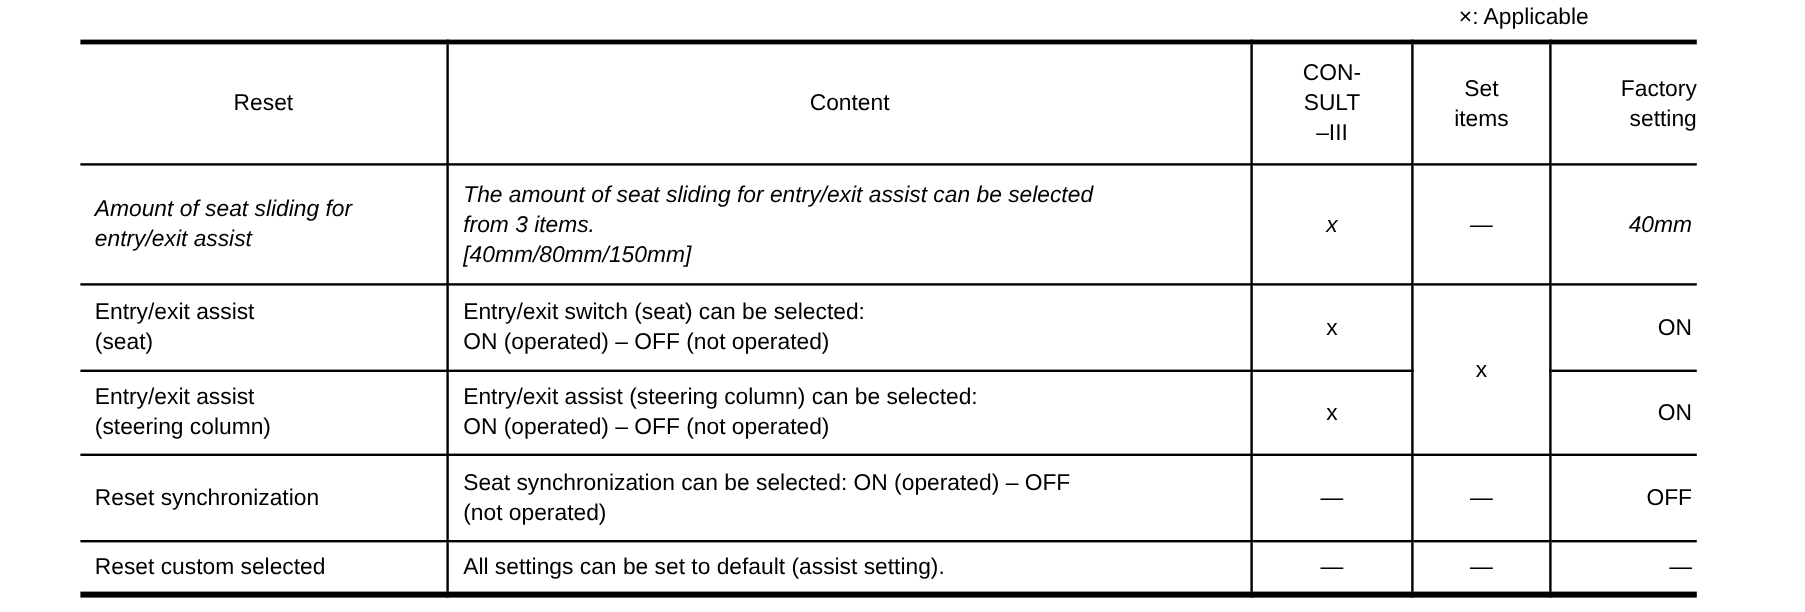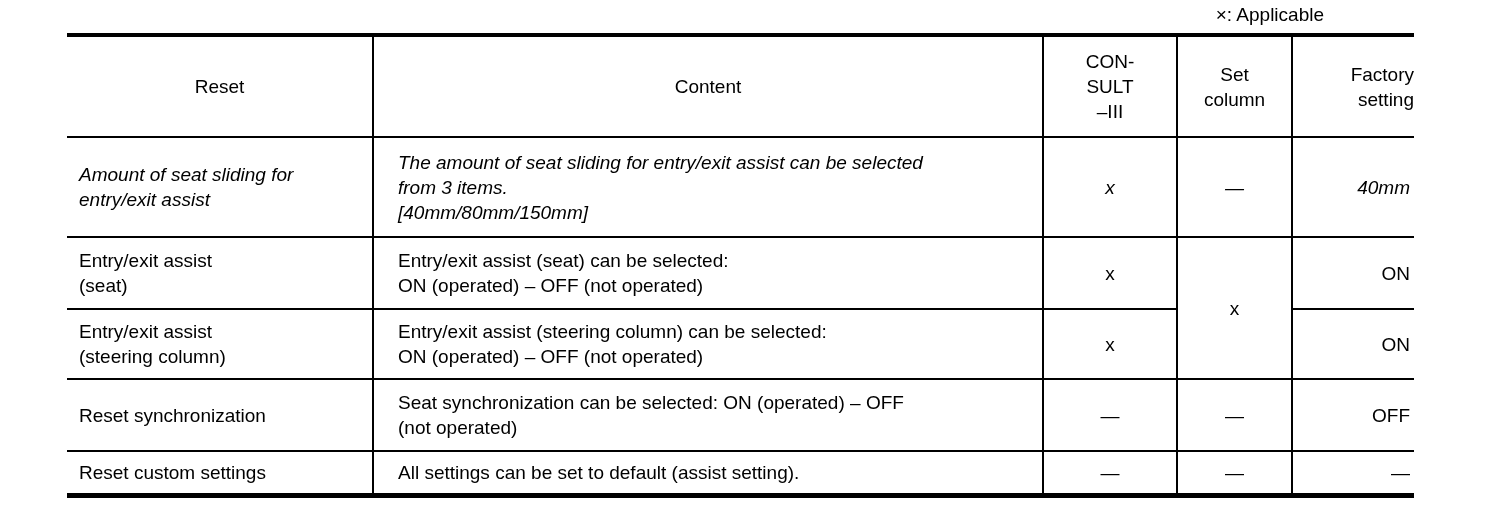--- a/index.html
+++ b/index.html
@@ -36,21 +36,21 @@
     vertical-align: middle;
     font-weight: normal;
     white-space: pre-line;
     overflow: hidden;
   }
   .settings-table th:first-child, .settings-table td:first-child { border-left: none; }
   .settings-table th:last-child,  .settings-table td:last-child  { border-right: none; text-align: right; }
 
   th.h-cell { text-align: center; }
   td.cell-item    { text-align: left; padding: 4px 12px; }
-  td.cell-content { text-align: left; padding: 4px 24px; }
+  td.cell-content { text-align: left; padding: 4px 12px; }
   td.cell-mark    { text-align: center; padding: 2px 4px; }
 
   tr.r-header { height: 102px; }
   tr.r-0 { height: 100px; font-style: italic; }
   tr.r-1 { height: 72px; }
   tr.r-2 { height: 70px; }
   tr.r-3 { height: 72px; }
   tr.r-4 { height: 44px; }
 </style>
 </head>
@@ -69,40 +69,40 @@
       <col style="width:122px">
     </colgroup>
     <thead>
       <tr class="r-header">
         <th class="h-cell">Reset</th>
         <th class="h-cell">Content</th>
         <th class="h-cell">CON-
 SULT
 –III</th>
         <th class="h-cell">Set
-column</th>
+items</th>
         <th class="h-cell">Factory
 setting</th>
       </tr>
     </thead>
     <tbody>
       <tr class="r-0">
         <td class="cell-item">Amount of seat sliding for
 entry/exit assist</td>
         <td class="cell-content">The amount of seat sliding for entry/exit assist can be selected
 from 3 items.
 [40mm/80mm/150mm]</td>
         <td class="cell-mark">x</td>
         <td class="cell-mark">—</td>
         <td class="cell-mark">40mm</td>
       </tr>
       <tr class="r-1">
         <td class="cell-item">Entry/exit assist
 (seat)</td>
-        <td class="cell-content">Entry/exit assist (seat) can be selected:
+        <td class="cell-content">Entry/exit switch (seat) can be selected:
 ON (operated) – OFF (not operated)</td>
         <td class="cell-mark">x</td>
         <td class="cell-mark" rowspan="2">x</td>
         <td class="cell-mark">ON</td>
       </tr>
       <tr class="r-2">
         <td class="cell-item">Entry/exit assist
 (steering column)</td>
         <td class="cell-content">Entry/exit assist (steering column) can be selected:
 ON (operated) – OFF (not operated)</td>
@@ -111,21 +111,21 @@
       </tr>
       <tr class="r-3">
         <td class="cell-item">Reset synchronization</td>
         <td class="cell-content">Seat synchronization can be selected: ON (operated) – OFF
 (not operated)</td>
         <td class="cell-mark">—</td>
         <td class="cell-mark">—</td>
         <td class="cell-mark">OFF</td>
       </tr>
       <tr class="r-4">
-        <td class="cell-item">Reset custom settings</td>
+        <td class="cell-item">Reset custom selected</td>
         <td class="cell-content">All settings can be set to default (assist setting).</td>
         <td class="cell-mark">—</td>
         <td class="cell-mark">—</td>
         <td class="cell-mark">—</td>
       </tr>
     </tbody>
   </table>
 
 </div>
 

